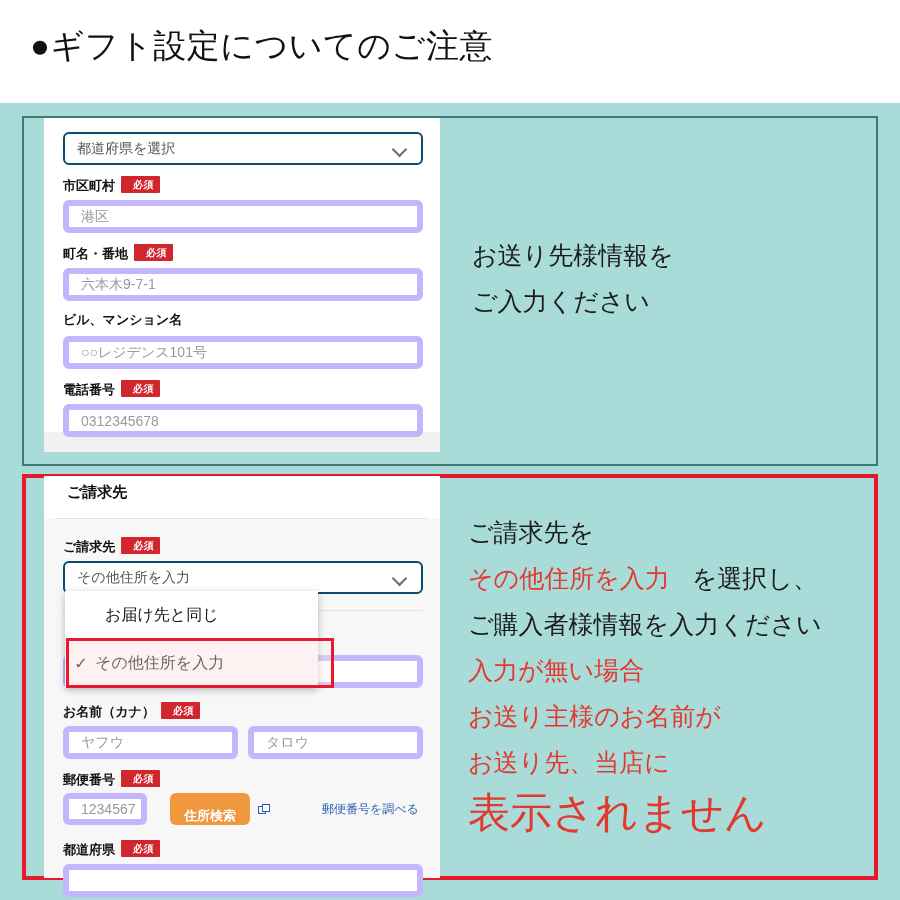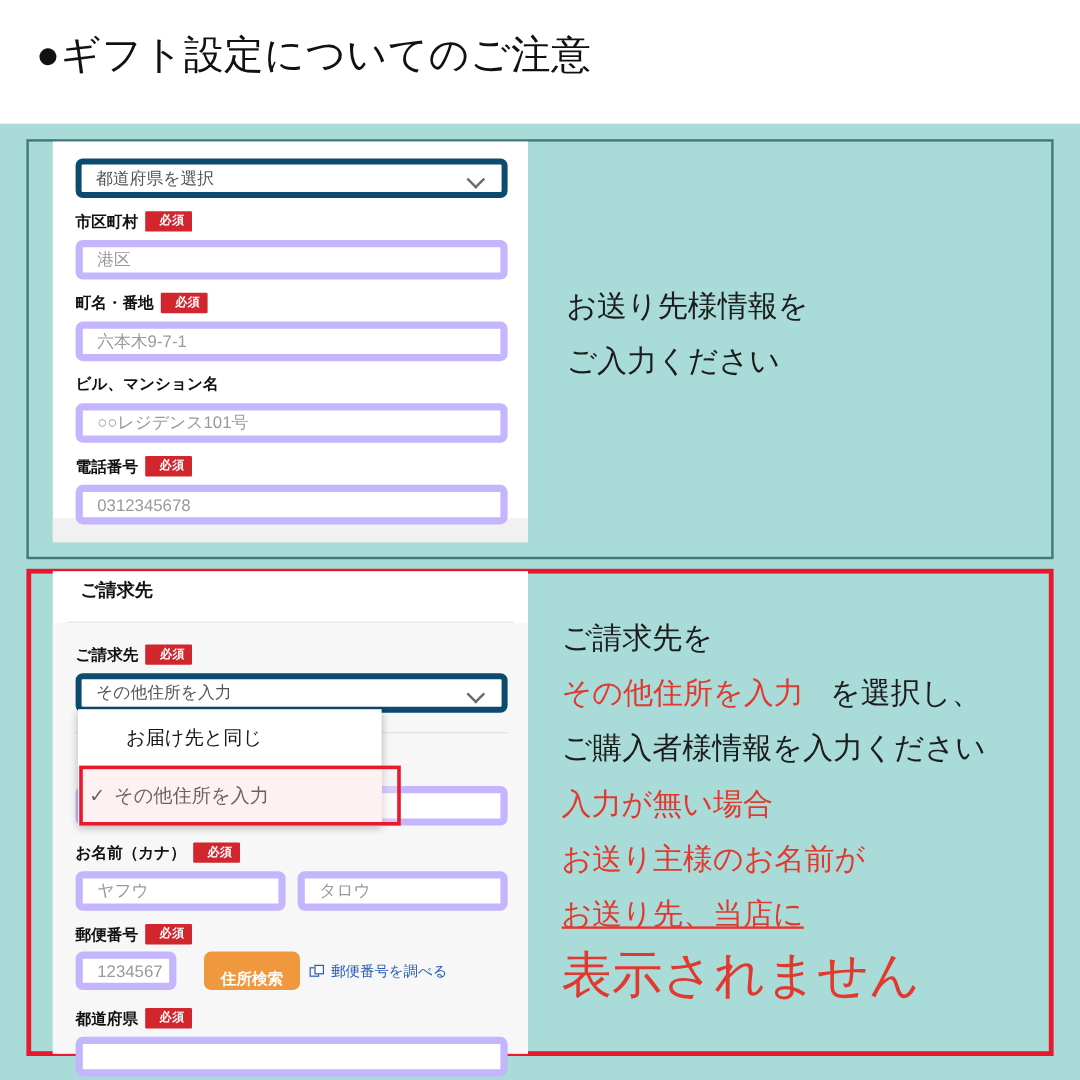--- a/index.html
+++ b/index.html
@@ -130,21 +130,21 @@
     font-size: 14px;
     color: #9a9a9a;
     padding: 0 12px;
     display: flex;
     align-items: center;
     white-space: nowrap;
   }
   .select-box {
     position: absolute;
     box-sizing: border-box;
-    border: 5px solid #0c4a6e;
+    border: 2px solid #0c4a6e;
     border-radius: 6px;
     background: #ffffff;
     font-size: 14px;
     color: #555555;
     padding: 0 12px;
     display: flex;
     align-items: center;
     justify-content: space-between;
     white-space: nowrap;
   }
@@ -249,20 +249,21 @@
     box-sizing: border-box;
     white-space: nowrap;
   }
   .link-blue {
     position: absolute;
     color: #2a5db0;
     font-size: 12px;
     display: flex;
     align-items: center;
     white-space: nowrap;
+    gap: 46px;
   }
   .win-icon {
     position: relative;
     width: 13px;
     height: 12px;
     margin-right: 5px;
     flex: 0 0 auto;
   }
   .win-icon::before {
     content: "";
@@ -403,16 +404,16 @@
   </div>
   <div class="input-box" style="left:63px; top:864px; width:360px; height:33px;"></div>
 
   <div class="anno" style="left:468px; top:510px;">ご請求先を</div>
   <div class="anno" style="left:468px; top:556px;">
     <span class="anno-red">その他住所を入力</span><span style="display:inline-block;width:22px;"></span><span>を選択し、</span>
   </div>
   <div class="anno" style="left:468px; top:602px;">ご購入者様情報を入力ください</div>
   <div class="anno anno-red" style="left:468px; top:648px;">入力が無い場合</div>
   <div class="anno anno-red" style="left:468px; top:694px;">お送り主様のお名前が</div>
-  <div class="anno anno-red" style="left:468px; top:740px;text-decoration:underline;">お送り先、当店に</div>
+  <div class="anno anno-red" style="left:468px; top:740px;">お送り先、当店に</div>
   <div class="anno-big" style="left:468px; top:786px;">表示されません</div>
 
 </div>
 
 </body></html>

